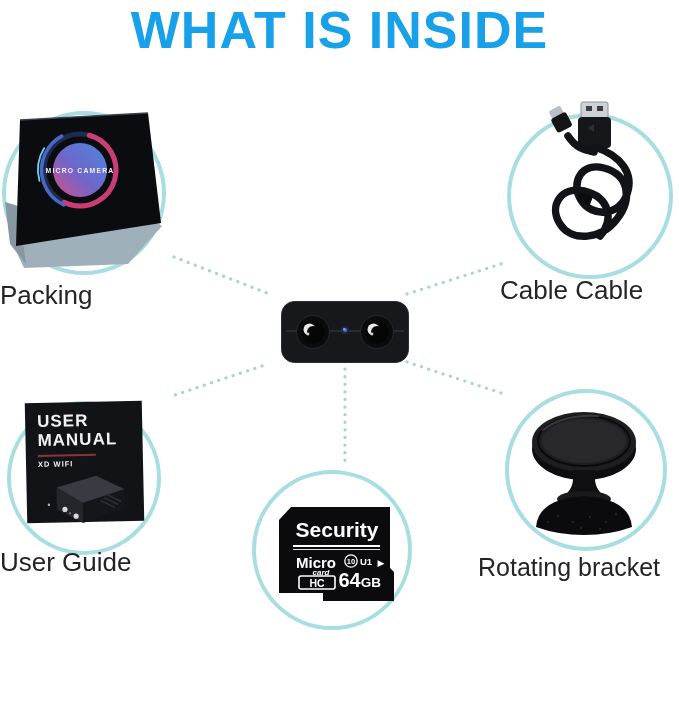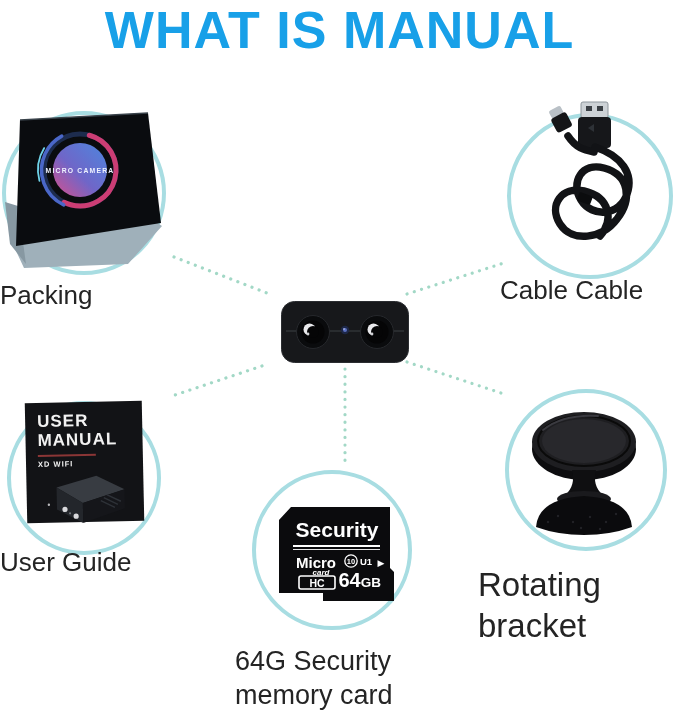--- a/index.html
+++ b/index.html
@@ -27,39 +27,39 @@
   
   #dots{left:0;top:0;z-index:1;pointer-events:none;}
   
   .lbl{
     color:#242424;font-size:26px;font-weight:400;
     z-index:3;line-height:1.25;
   }
   .lbl.packing{left:0;top:279px;width:168px;}
   .lbl.cable{left:500px;top:274px;width:179px;}
   .lbl.guide{left:0;top:546px;width:180px;}
-  .lbl.bracket{left:478px;top:552px;width:201px;font-size:33px;margin-top:12px;}
+  .lbl.bracket{left:478px;top:552px;width:201px;font-size:25px;}
   .lbl.card{left:235px;top:644px;width:200px;font-size:27px;line-height:1.27;}
   .art{z-index:2;}
   
   .manual{
     left:26px;top:402px;width:117px;height:120px;background:#121316;
     transform:rotate(-1.2deg);z-index:2;box-sizing:border-box;
     padding:9px 0 0 12px;color:#f2f2f2;
   }
   .manual .mtitle{font-size:17px;font-weight:800;letter-spacing:1px;line-height:1.12;}
   .manual .redline{width:58px;height:2px;background:#8b3636;margin:5px 0 3px 0;}
   .manual .msub{font-size:7.5px;font-weight:700;letter-spacing:1px;}
 </style>
 </head>
 <body>
 
 <div id="canvas">
 
-  <div class="abs title">WHAT IS MANUAL</div>
+  <div class="abs title">WHAT IS INSIDE</div>
 
   <svg id="dots" class="abs" width="679" height="713" viewBox="0 0 679 713">
     <g stroke="#a2d8c6" stroke-width="3.2" stroke-linecap="round" stroke-dasharray="0.1 7.5" fill="none">
       <line x1="174" y1="257" x2="272" y2="295"></line>
       <line x1="407" y1="294" x2="507" y2="262"></line>
       <line x1="262" y1="366" x2="172" y2="396"></line>
       <line x1="345" y1="369" x2="345" y2="461"></line>
       <line x1="407" y1="362" x2="507" y2="395"></line>
     </g>
   </svg>
@@ -208,18 +208,14 @@
       <circle cx="30" cy="118" r="1.2" fill="#222226"></circle>
       <circle cx="63" cy="124" r="1.2" fill="#222226"></circle>
       <circle cx="82" cy="125" r="1.2" fill="#222226"></circle>
     </g>
   </svg>
 
   <div class="abs lbl packing">Packing</div>
   <div class="abs lbl cable">Cable Cable</div>
   <div class="abs lbl guide">User Guide</div>
   <div class="abs lbl bracket">Rotating bracket</div>
-  <div class="abs lbl card">
-    <div>64G Security</div>
-    <div>memory card</div>
-  </div>
 
 </div>
 
 </body></html>

